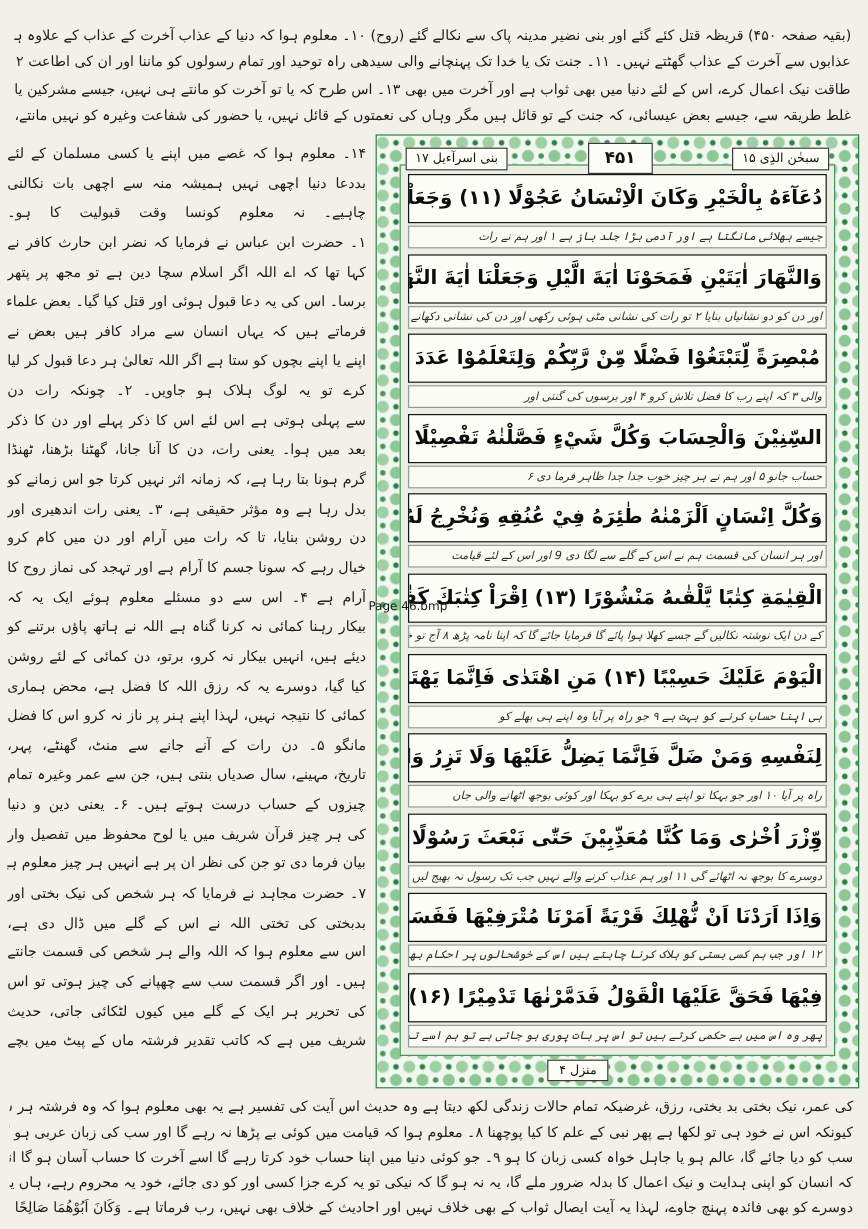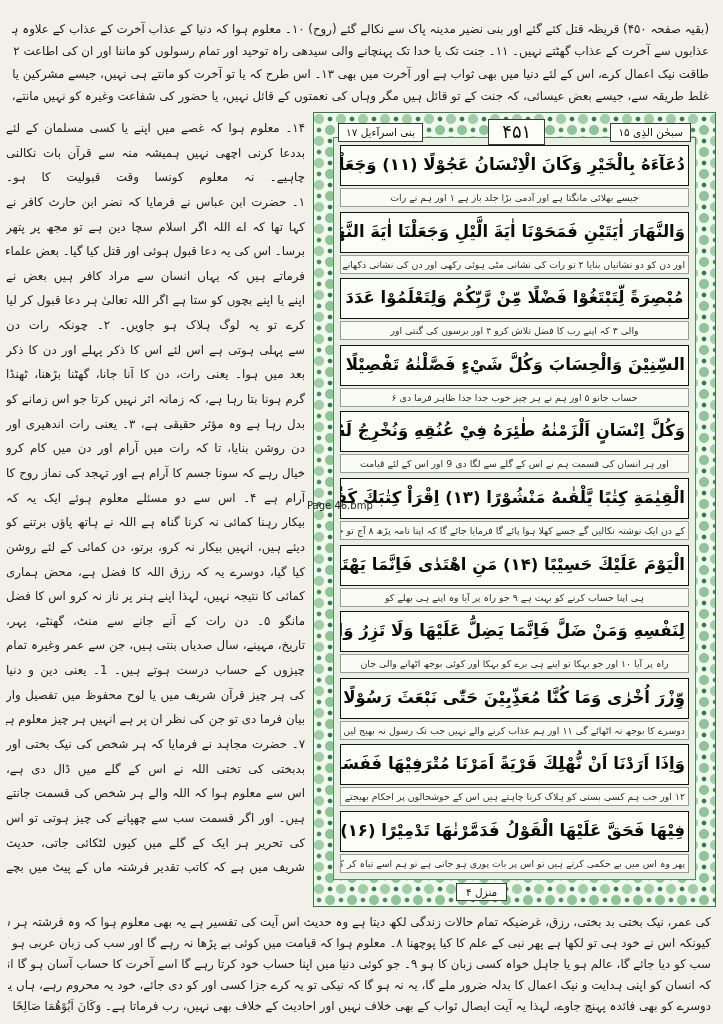--- a/index.html
+++ b/index.html
@@ -59,39 +59,40 @@
     position:absolute;top:6px;left:24px;right:24px;
     display:flex;justify-content:space-between;align-items:center;
     direction:rtl;z-index:3;
   }
   .hdr-box{
     background:#fdfdf8;border:1px solid #3a3a3a;
     font-size:10.5px;line-height:17px;padding:0 7px;color:#111;
     white-space:nowrap;
   }
   .hdr-box.page-num{
-    font-size:18px;font-weight:400;line-height:24px;
+    font-size:14px;font-weight:700;line-height:24px;
     padding:0 13px;letter-spacing:3px;
   }
   .ayah-row{
     box-sizing:border-box;
     border:1.6px solid #141414;background:#fdfdf8;
     text-align:center;direction:rtl;
     font-size:16.5px;font-weight:700;color:#0c0c0c;
     line-height:38px;height:41px;overflow:hidden;
     white-space:nowrap;padding:0 3px;
   }
   .trans-row{
     box-sizing:border-box;
     border:1px solid #9b9b94;background:#fbfbf5;
-    text-align:center;direction:rtl;
+    text-align:right;direction:rtl;
     font-size:9.4px;color:#2e2e2e;
     line-height:17px;height:19px;overflow:hidden;
     white-space:nowrap;padding:0 3px;
     margin:2px 0 1px;
+    font-style:italic;
   }
   .manzil-box{
     position:absolute;bottom:5px;left:142px;
     background:#fdfdf8;border:1px solid #3a3a3a;
     font-size:10.5px;line-height:16px;padding:0 9px;color:#111;z-index:3;
     white-space:nowrap;
   }
   
   .watermark{
     position:absolute;left:307px;top:500px;z-index:6;
@@ -122,21 +123,21 @@
 
       <div class="note-line">طاقت نیک اعمال کرے، اس کے لئے دنیا میں بھی ثواب ہے اور آخرت میں بھی ۱۳۔ اس طرح کہ یا تو آخرت کو مانتے ہی نہیں، جیسے مشرکین یا اسے مانتے تو ہیں مگر</div>
 
       <div class="note-line">غلط طریقہ سے، جیسے بعض عیسائی، کہ جنت کے تو قائل ہیں مگر وہاں کی نعمتوں کے قائل نہیں، یا حضور کی شفاعت وغیرہ کو نہیں مانتے، یہ سب آخرت کے منکر ہیں۔</div>
     </div>
 
   <div class="left-col">
 
       <div class="col-line">۱۴۔ معلوم ہوا کہ غصے میں اپنے یا کسی مسلمان کے لئے</div>
 
-      <div class="col-line">بددعا کرنی اچھی نہیں ہمیشہ منہ سے قرآن بات نکالنی</div>
+      <div class="col-line">بددعا دنیا اچھی نہیں ہمیشہ منہ سے اچھی بات نکالنی</div>
 
       <div class="col-line">چاہیے۔ نہ معلوم کونسا وقت قبولیت کا ہو۔</div>
 
       <div class="col-line">۱۔ حضرت ابن عباس نے فرمایا کہ نضر ابن حارث کافر نے</div>
 
       <div class="col-line">کہا تھا کہ اے اللہ اگر اسلام سچا دین ہے تو مجھ پر پتھر</div>
 
       <div class="col-line">برسا۔ اس کی یہ دعا قبول ہوئی اور قتل کیا گیا۔ بعض علماء</div>
 
       <div class="col-line">فرماتے ہیں کہ یہاں انسان سے مراد کافر ہیں بعض نے</div>
@@ -165,21 +166,21 @@
       <div class="col-line">دیئے ہیں، انہیں بیکار نہ کرو، برتو، دن کمائی کے لئے روشن</div>
 
       <div class="col-line">کیا گیا، دوسرے یہ کہ رزق اللہ کا فضل ہے، محض ہماری</div>
 
       <div class="col-line">کمائی کا نتیجہ نہیں، لہذا اپنے ہنر پر ناز نہ کرو اس کا فضل</div>
 
       <div class="col-line">مانگو ۵۔ دن رات کے آنے جانے سے منٹ، گھنٹے، پہر،</div>
 
       <div class="col-line">تاریخ، مہینے، سال صدیاں بنتی ہیں، جن سے عمر وغیرہ تمام</div>
 
-      <div class="col-line">چیزوں کے حساب درست ہوتے ہیں۔ 1۔ یعنی دین و دنیا</div>
+      <div class="col-line">چیزوں کے حساب درست ہوتے ہیں۔ ۶۔ یعنی دین و دنیا</div>
 
       <div class="col-line">کی ہر چیز قرآن شریف میں یا لوح محفوظ میں تفصیل وار</div>
 
       <div class="col-line">بیان فرما دی تو جن کی نظر ان پر ہے انہیں ہر چیز معلوم ہے</div>
 
       <div class="col-line">۷۔ حضرت مجاہد نے فرمایا کہ ہر شخص کی نیک بختی اور</div>
 
       <div class="col-line">بدبختی کی تختی اللہ نے اس کے گلے میں ڈال دی ہے،</div>
 
       <div class="col-line">اس سے معلوم ہوا کہ اللہ والے ہر شخص کی قسمت جانتے</div>

